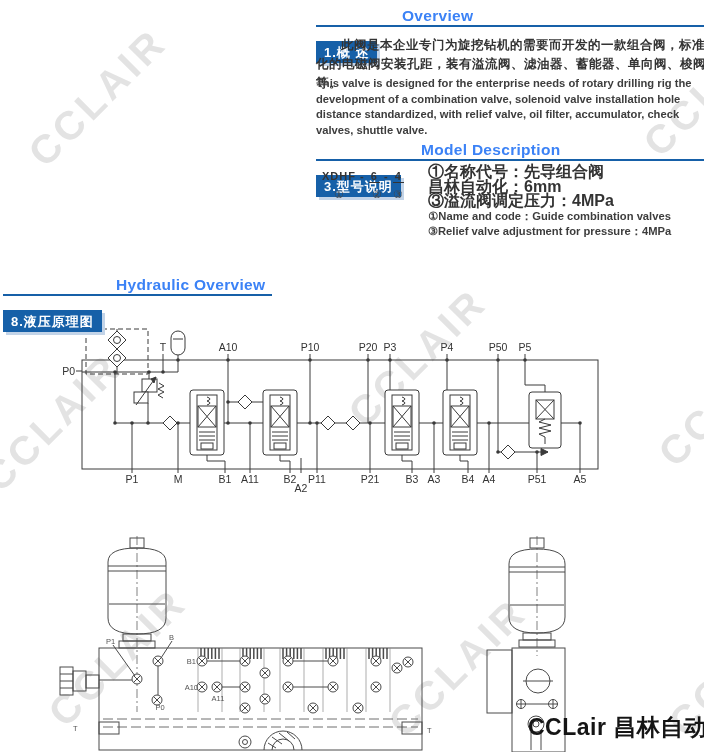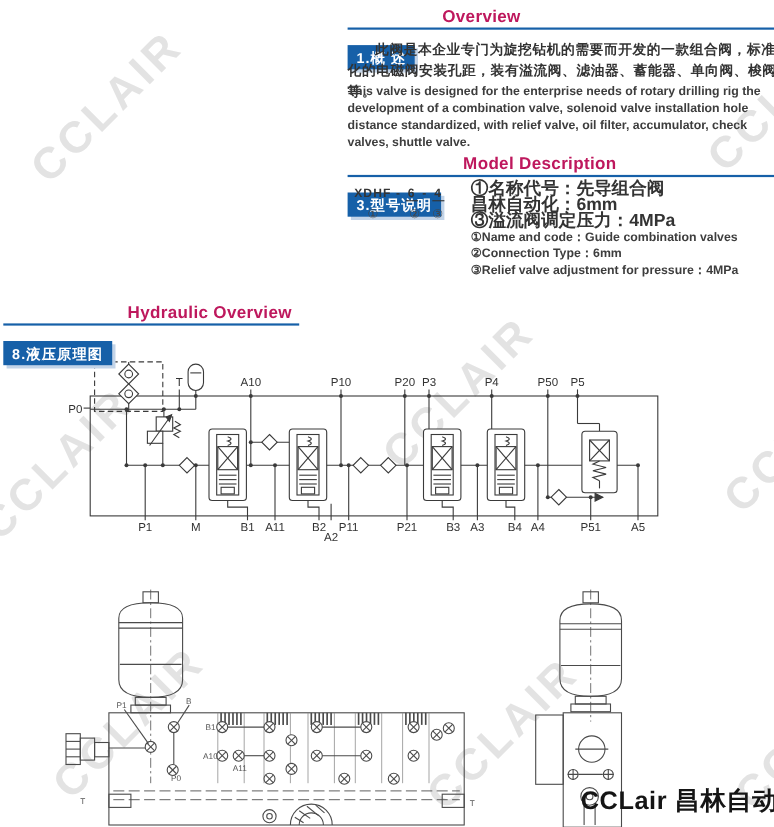--- a/index.html
+++ b/index.html
@@ -4,35 +4,35 @@
 <style>
   html,body{margin:0;padding:0;}
   body{width:704px;height:752px;position:relative;overflow:hidden;background:#fff;
        font-family:"Liberation Sans",sans-serif;}
   .wm{position:absolute;z-index:0;font-weight:bold;font-size:40px;letter-spacing:4px;
       color:#e3e3e3;transform:rotate(-45deg);white-space:nowrap;user-select:none;}
   svg.art{position:absolute;left:0;top:0;z-index:1;}
   .sec-box{position:absolute;z-index:2;background:#1660a8;color:#fff;font-weight:bold;
       font-size:13px;line-height:1;padding:5px 8px 4px 8px;letter-spacing:1px;
       box-shadow:3px 3px 0 #c3d4e8;white-space:nowrap;margin-top:37px;}
-  .sec-title{position:absolute;z-index:2;font-weight:bold;font-size:15.5px;color:#be185d;
+  .sec-title{position:absolute;z-index:2;font-weight:bold;font-size:15.5px;color:#3b82f6;
       letter-spacing:.3px;white-space:nowrap;}
   .sec-rule{position:absolute;z-index:2;height:2px;background:#1660a8;}
   .overview-zh{position:absolute;z-index:2;left:316px;top:36px;width:390px;margin:0;
       font-size:12.5px;line-height:19px;color:#333;font-weight:600;text-indent:2em;letter-spacing:.5px;}
   .overview-en{position:absolute;z-index:2;left:316px;top:76px;width:392px;margin:0;
       font-size:11.2px;line-height:15.5px;color:#3d3d3d;font-weight:bold;}
   .model-code{position:absolute;z-index:2;left:322px;top:170px;font-size:11px;
       font-weight:bold;color:#333;letter-spacing:1px;}
   .model-code .u{border-bottom:1.5px solid #333;padding:0 2px;}
   .marker{position:absolute;z-index:2;font-size:11px;color:#444;}
   .model-zh{position:absolute;z-index:2;left:428px;top:165px;font-size:16px;line-height:14.5px;
       color:#333;font-weight:600;}
   .model-en{position:absolute;z-index:2;left:428px;top:209px;font-size:11.2px;line-height:15px;
-      color:#3d3d3d;font-weight:bold;}
+      color:#3d3d3d;font-weight:bold;text-align:center;}
   .model-zh div,.model-en div{white-space:nowrap;}
   .logo{position:absolute;z-index:3;left:528px;top:712px;font-size:23px;font-weight:bold;
       color:#151515;letter-spacing:.5px;white-space:nowrap;}
 </style>
 </head>
 <body>
 
 <div class="wm" style="left:10px;top:75px">CCLAIR</div>
 <div class="wm" style="left:625px;top:65px">CCLAIR</div>
 <div class="wm" style="left:-35px;top:400px">CCLAIR</div>
@@ -405,21 +405,20 @@
 <span class="marker" style="left:372px;top:188px">②</span>
 <span class="marker" style="left:393px;top:188px">③</span>
 
 <div class="model-zh">
   <div>①名称代号：先导组合阀</div>
   <div>昌林自动化：6mm</div>
   <div>③溢流阀调定压力：4MPa</div>
 </div>
 <div class="model-en">
   <div>①Name and code：Guide combination valves</div>
-  <div>②Connection Type：6mm</div>
   <div>③Relief valve adjustment for pressure：4MPa</div>
 </div>
 
 <div class="sec-box" style="left:3px;top:273px">8.液压原理图</div>
 <div class="sec-title" style="left:116px;top:276px">Hydraulic Overview</div>
 <div class="sec-rule" style="left:3px;top:294px;width:269px"></div>
 
 <div class="logo">CCLair 昌林自动化</div>
 
 </body></html>

